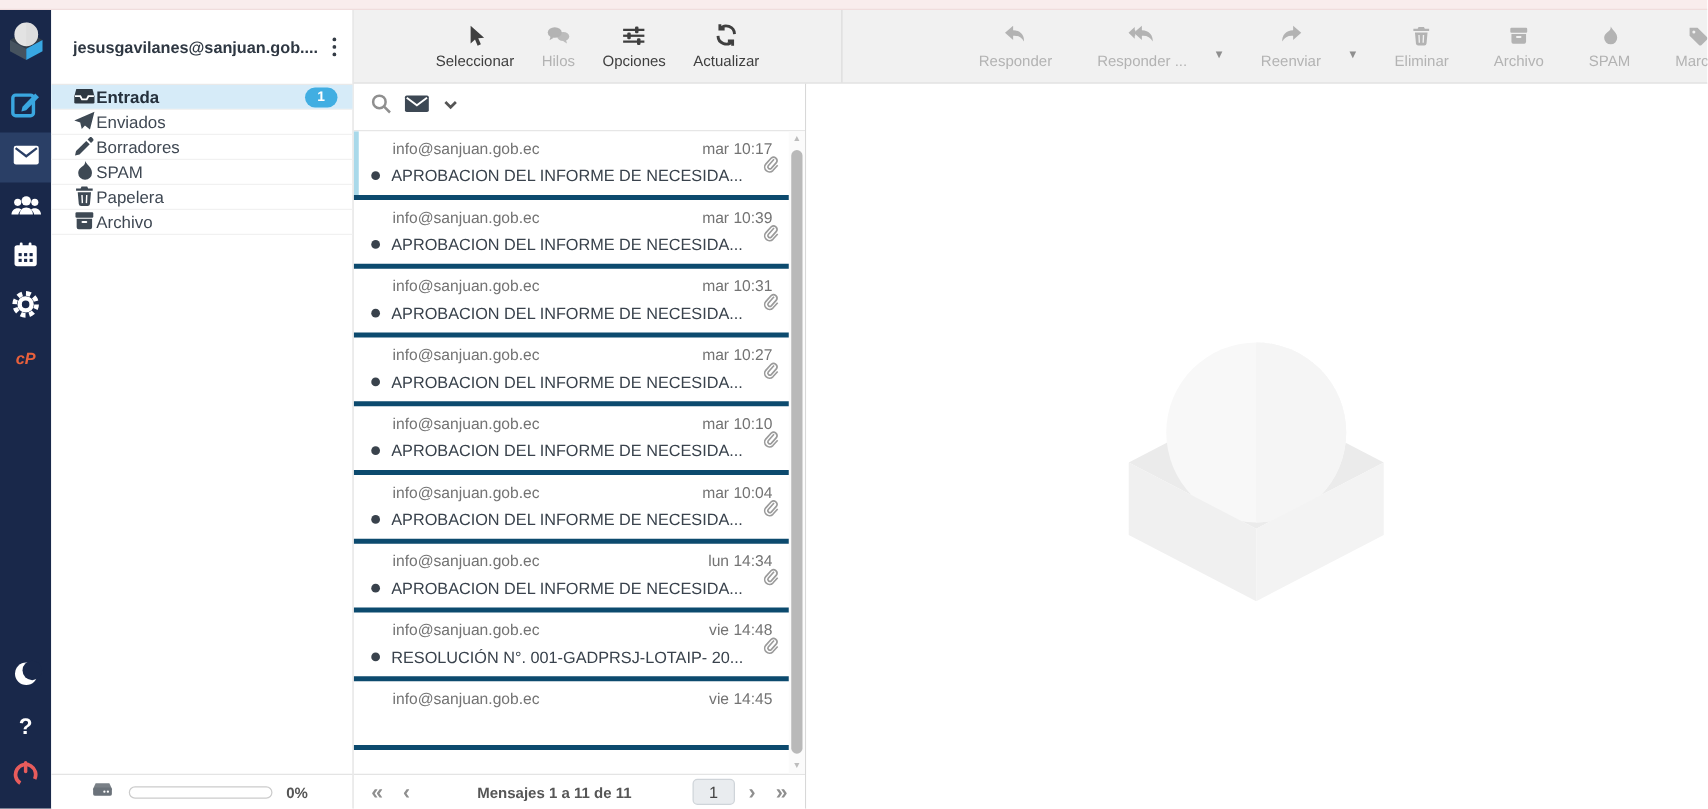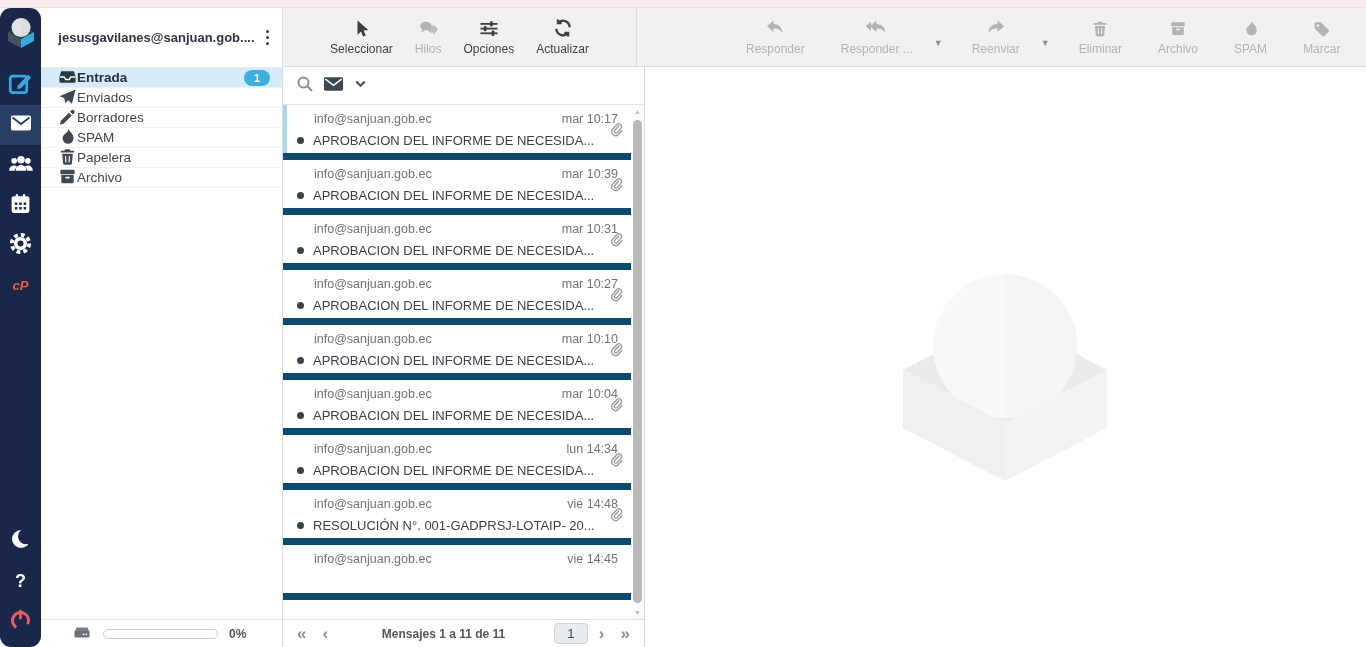--- a/index.html
+++ b/index.html
@@ -2,21 +2,21 @@
 <html><head>
 <meta charset="utf-8">
 <style>
   * { margin:0; padding:0; box-sizing:border-box; }
   html,body { width:1366px; height:647px; overflow:hidden;
     font-family:"Liberation Sans", sans-serif; background:#fff; }
   .top-strip { height:8px; background:#f9eded; border-bottom:1px solid #f0dddd; }
   .app { display:flex; height:639px; }
 
   
-  .rail { width:41px; background:#19284a; display:flex; flex-direction:column; align-items:center; flex:none;border-radius:11px; }
+  .rail { width:41px; background:#19284a; display:flex; flex-direction:column; align-items:center; flex:none; }
   .rail-logo { margin:7px 0 12px; }
   .rail-btn { width:41px; height:40px; display:flex; align-items:center; justify-content:center; cursor:pointer; }
   .rail-btn.active { background:#2a3f66; }
   .rail-spacer { flex:1; }
   .cp-label { color:#e8603c; font-weight:bold; font-style:italic; font-size:13px; }
   .help-glyph { color:#fff; font-weight:bold; font-size:18px; }
   .rail-bottom { margin-bottom:6px; }
 
   
   .folders-col { width:242px; background:#fff; border-right:1px solid #dcdcdc; display:flex; flex-direction:column; flex:none; }
@@ -32,40 +32,40 @@
   .badge { margin-left:auto; background:#41aee2; color:#fff; font-size:11px; font-weight:bold;
     padding:2px 10px; border-radius:9px; }
   .folders-footer { margin-top:auto; height:28px; border-top:1px solid #e4e4e4; display:flex;
     align-items:center; gap:11px; padding:0 14px 0 31px; }
   .quota-bar { width:115px; height:10px; border:1px solid #ccc; border-radius:5px; background:#fff; }
   .quota-pct { font-size:12px; font-weight:bold; color:#555; }
 
   
   .main { flex:1; display:flex; flex-direction:column; min-width:0; }
   .toolbar { height:59px; background:#f1f1f1; border-bottom:1px solid #dcdcdc; display:flex; flex:none; }
-  .toolbar-left { width:354px; border-right:1px solid #dcdcdc; display:flex; justify-content:center;
+  .toolbar-left { width:391px; border-right:1px solid #dcdcdc; display:flex; justify-content:center;
     align-items:center; gap:4px; flex:none; }
   .toolbar-right { flex:1; display:flex; align-items:center; padding-left:100px; gap:18px; }
   .tbtn { display:flex; flex-direction:column; align-items:center; gap:4px; font-size:12px;
     color:#3f3f3f; padding:4px 9px; cursor:pointer; white-space:nowrap; }
   .tbtn .ticon { height:20px; display:flex; align-items:center; }
   .tbtn.disabled { color:#b3b3b3; }
   .caret { color:#8f8f8f; font-size:9px; margin:12px 2px 0 -6px; cursor:pointer; }
 
   .content { flex:1; display:flex; min-height:0; }
 
   
   .list-col { width:362px; border-right:1px solid #d8d8d8; display:flex; flex-direction:column;
     background:#fff; flex:none; }
   .search-bar { height:38px; border-bottom:1px solid #e6e6e6; display:flex; align-items:center;
     gap:9px; padding:0 10px 0 13px; flex:none; }
   .search-input { flex:1; border:none; outline:none; font-size:13.5px; color:#555; background:transparent; }
   .search-input::placeholder { color:#8e8e8e; }
   .message-list { flex:1; overflow:hidden; position:relative; }
-  .msg-row { height:55px; padding:7px 26px 0 12px; border-bottom:7px solid #0c4a6e; position:relative; cursor:pointer; }
+  .msg-row { height:55px; padding:7px 26px 0 12px; border-bottom:4px solid #0c4a6e; position:relative; cursor:pointer; }
   .msg-row.focused::before { content:""; position:absolute; left:0; top:0; bottom:0; width:4px; background:#a9d9ea; }
   .msg-line1 { display:flex; justify-content:space-between; font-size:12.5px; color:#737373; padding-left:19px; }
   .msg-line2 { display:flex; align-items:center; gap:9px; margin-top:7px; font-size:13px; color:#39424c; }
   .dot { width:7px; height:7px; border-radius:50%; background:#39424c; margin-left:2px; flex:none; }
   .msg-row.unread .dot { background:#f6ba49; width:9px; height:9px; margin-left:1px; }
   .subject { flex:1; white-space:nowrap; overflow:hidden; }
   .msg-row.unread .subject { font-weight:bold; color:#2e3840; }
   .clip { position:absolute; right:20px; bottom:11px; color:#9a9a9a; }
   .vscroll { position:absolute; top:0; right:0; bottom:0; width:13px; background:#fbfbfb; }
   .vscroll .up, .vscroll .down { position:absolute; left:0; width:13px; text-align:center;

